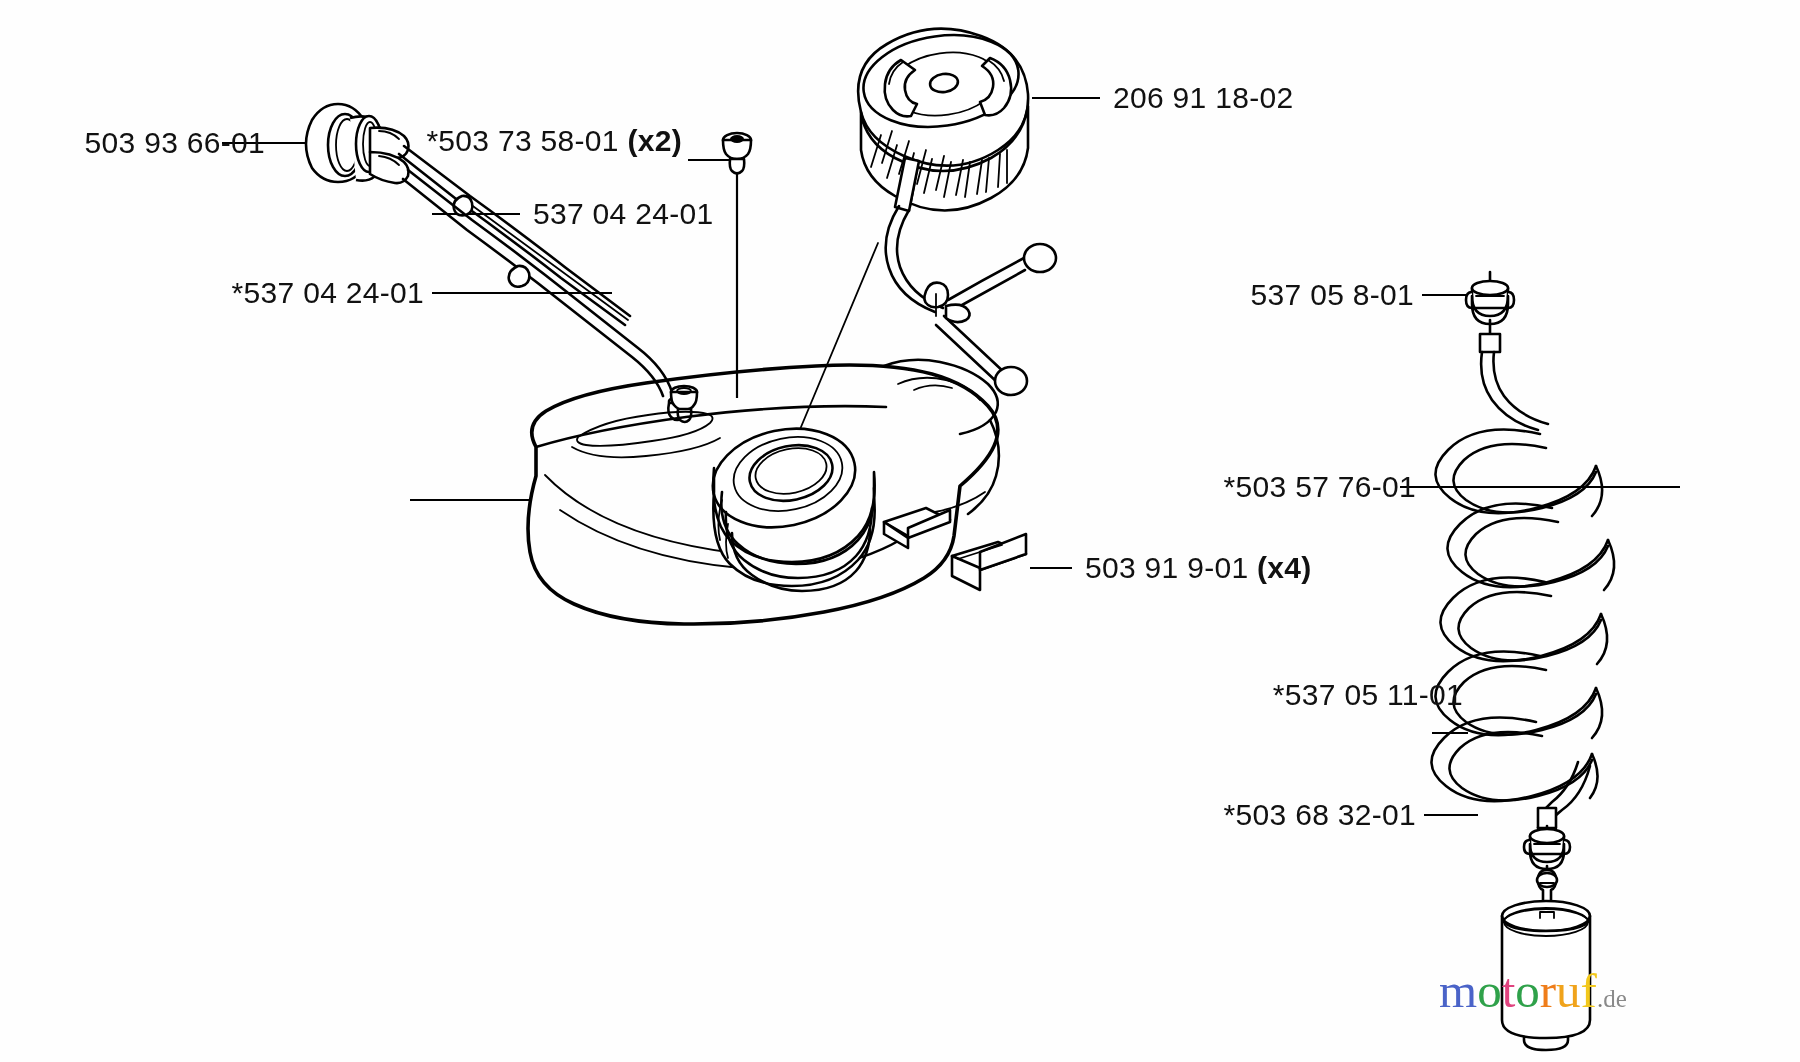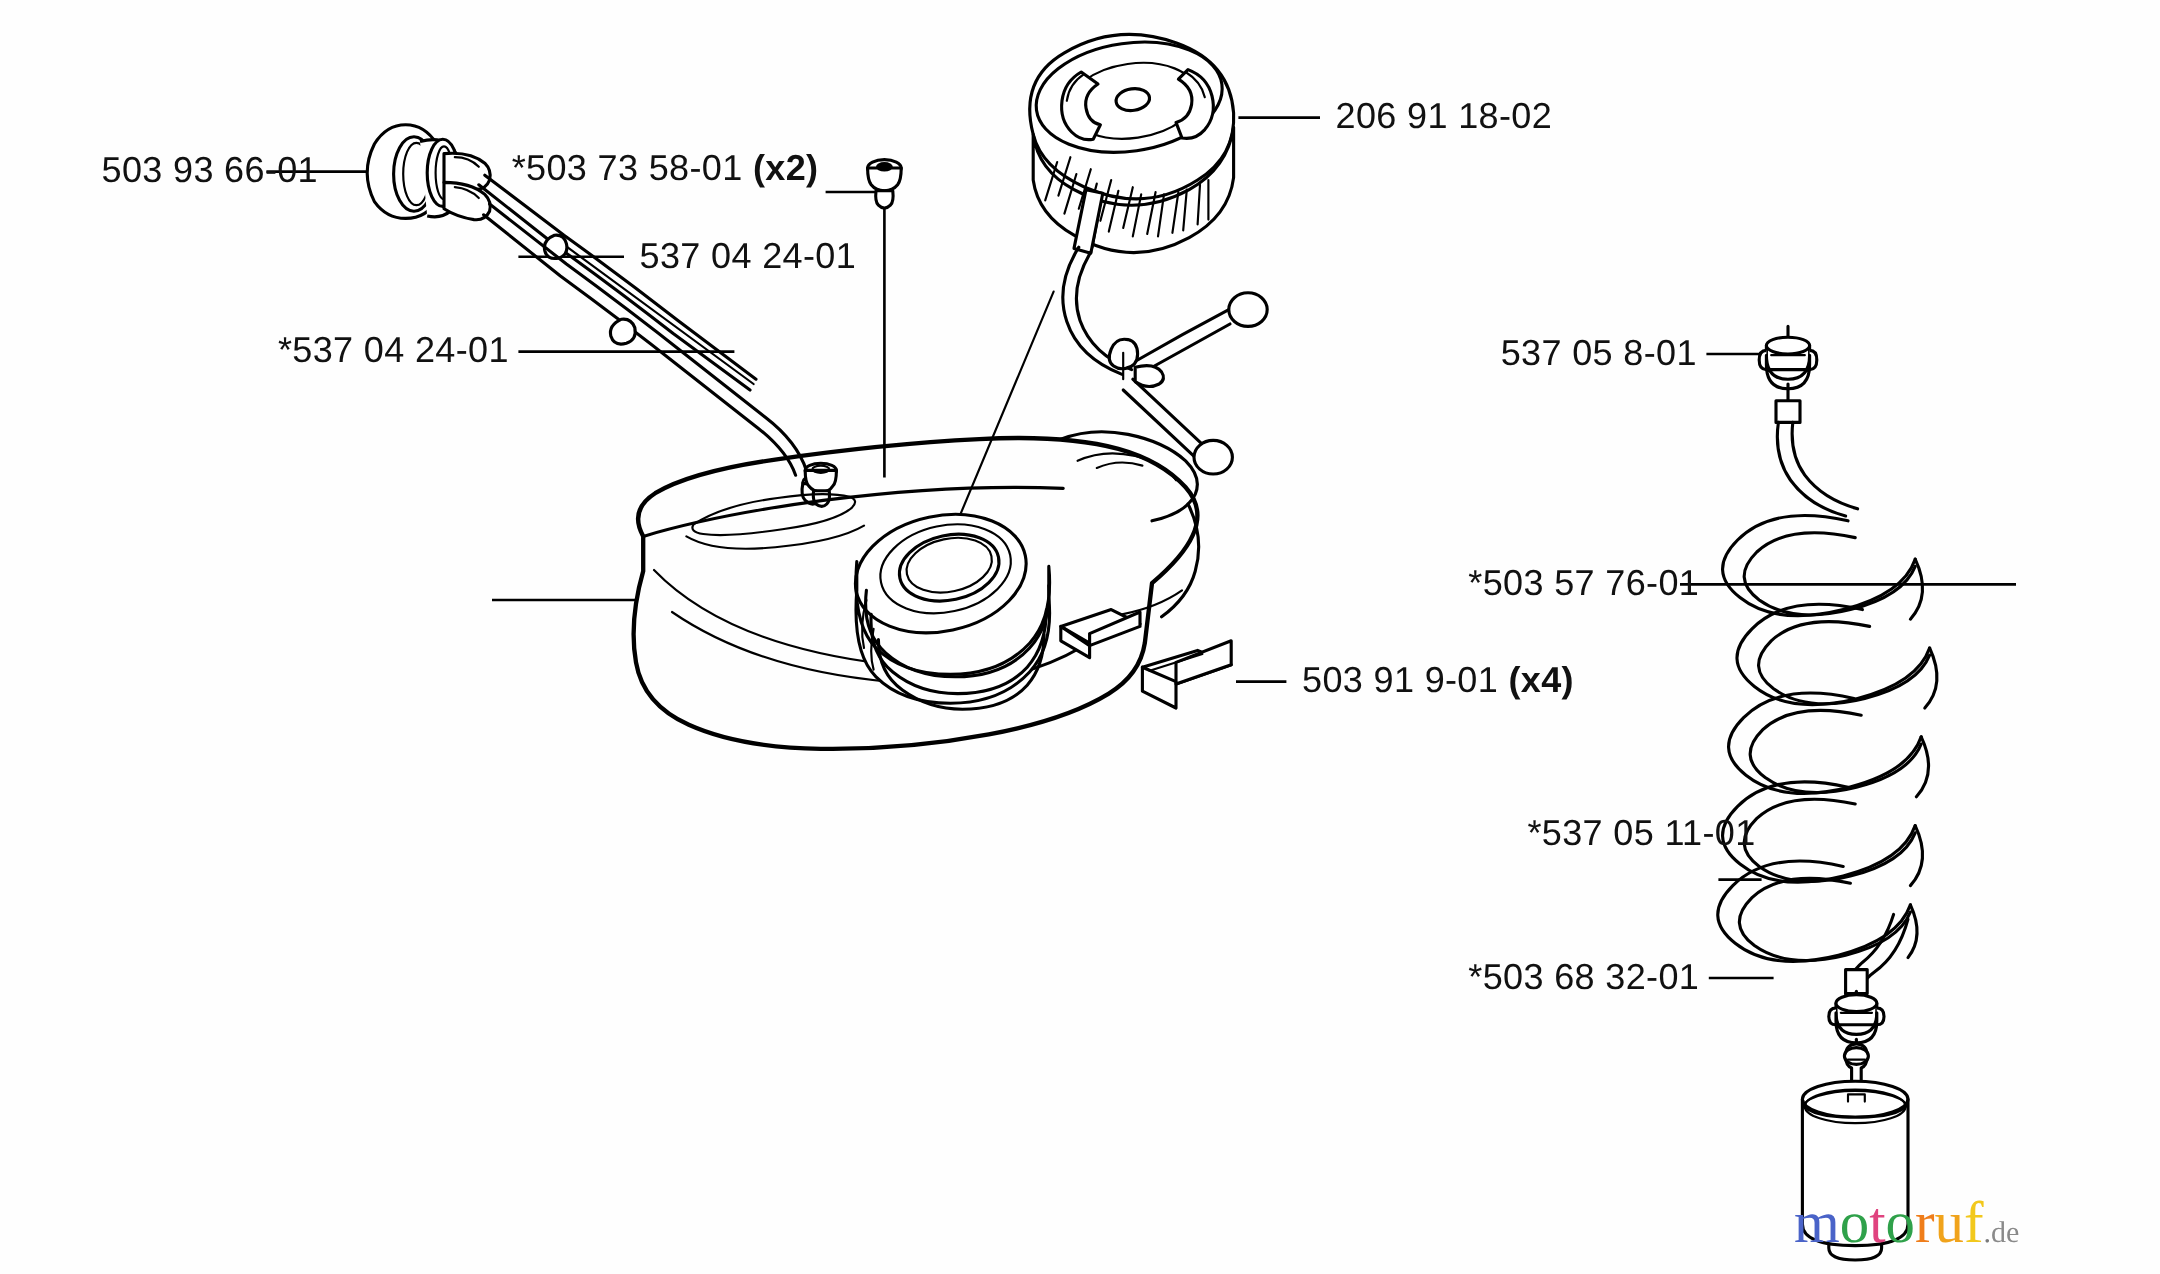--- a/index.html
+++ b/index.html
@@ -36,28 +36,27 @@
   .callout .qty {
     font-weight: bold;
     text-align: right;
   }
   .lbl-right { transform: translateY(-50%); }
   .lbl-left  { transform: translate(-100%, -50%); }
 
   
   #watermark {
     position: absolute;
-    left: 1495px;
+    left: 1439px;
     top: 966px;
     font-family: "Liberation Serif", serif;
     font-size: 49px;
     line-height: 1;
     white-space: nowrap;
     user-select: none;
-    margin-top: 28px;
   }
   #watermark .l1 { color: #4a63c8; }
   #watermark .l2 { color: #2fa14a; }
   #watermark .l3 { color: #e0437f; }
   #watermark .l4 { color: #2fa14a; }
   #watermark .l5 { color: #ef7d1a; }
   #watermark .l6 { color: #f0a31b; }
   #watermark .l7 { color: #f2c81c; }
   #watermark .dot { color: #7a7a7a; font-size: 25px; }
   #watermark .tld { color: #8a8a8a; font-size: 25px; }

